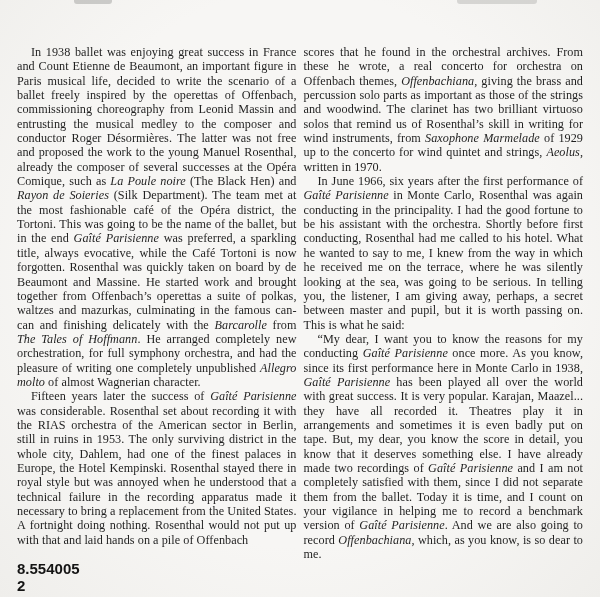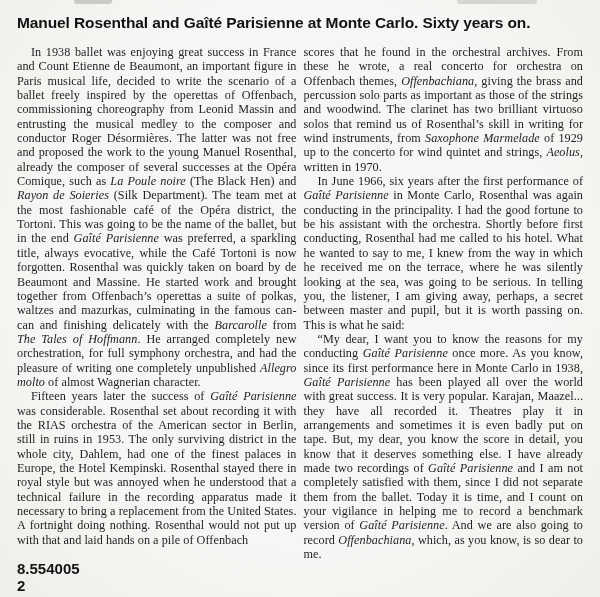--- a/index.html
+++ b/index.html
@@ -70,21 +70,20 @@
     flex-direction: column;
   }
 </style>
 </head>
 <body>
 
 <div class="page">
   <div class="scan-smudge left"></div>
   <div class="scan-smudge right"></div>
 
-  <h1 class="title">Manuel Rosenthal and Gaîté Parisienne at Monte Carlo. Sixty years on.</h1>
 
   <div class="columns">
     <div class="col">
         <p class="indent"><span>In 1938 ballet was enjoying great success in France and Count Etienne de Beaumont, an important figure in Paris musical life, decided to write the scenario of a ballet freely inspired by the operettas of Offenbach, commissioning choreography from Leonid Massin and entrusting the musical medley to the composer and conductor Roger Désormières. The latter was not free and proposed the work to the young Manuel Rosenthal, already the composer of several successes at the Opéra Comique, such as </span><i>La Poule noire</i><span> (The Black Hen) and </span><i>Rayon de Soieries</i><span> (Silk Department). The team met at the most fashionable café of the Opéra district, the Tortoni. This was going to be the name of the ballet, but in the end </span><i>Gaîté Parisienne</i><span> was preferred, a sparkling title, always evocative, while the Café Tortoni is now forgotten. Rosenthal was quickly taken on board by de Beaumont and Massine. He started work and brought together from Offenbach’s operettas a suite of polkas, waltzes and mazurkas, culminating in the famous can-can and finishing delicately with the </span><i>Barcarolle</i><span> from </span><i>The Tales of Hoffmann</i><span>. He arranged completely new orchestration, for full symphony orchestra, and had the pleasure of writing one completely unpublished </span><i>Allegro molto</i><span> of almost Wagnerian character.</span></p>
         <p class="indent"><span>Fifteen years later the success of </span><i>Gaîté Parisienne</i><span> was considerable. Rosenthal set about recording it with the RIAS orchestra of the American sector in Berlin, still in ruins in 1953. The only surviving district in the whole city, Dahlem, had one of the finest palaces in Europe, the Hotel Kempinski. Rosenthal stayed there in royal style but was annoyed when he understood that a technical failure in the recording apparatus made it necessary to bring a replacement from the United States. A fortnight doing nothing. Rosenthal would not put up with that and laid hands on a pile of Offenbach</span></p>
       </div>
     <div class="col">
         <p><span>scores that he found in the orchestral archives. From these he wrote, a real concerto for orchestra on Offenbach themes, </span><i>Offenbachiana</i><span>, giving the brass and percussion solo parts as important as those of the strings and woodwind. The clarinet has two brilliant virtuoso solos that remind us of Rosenthal’s skill in writing for wind instruments, from </span><i>Saxophone Marmelade</i><span> of 1929 up to the concerto for wind quintet and strings, </span><i>Aeolus</i><span>, written in 1970.</span></p>
         <p class="indent"><span>In June 1966, six years after the first performance of </span><i>Gaîté Parisienne</i><span> in Monte Carlo, Rosenthal was again conducting in the principality. I had the good fortune to be his assistant with the orchestra. Shortly before first conducting, Rosenthal had me called to his hotel. What he wanted to say to me, I knew from the way in which he received me on the terrace, where he was silently looking at the sea, was going to be serious. In telling you, the listener, I am giving away, perhaps, a secret between master and pupil, but it is worth passing on. This is what he said:</span></p>
         <p class="indent"><span>“My dear, I want you to know the reasons for my conducting </span><i>Gaîté Parisienne</i><span> once more. As you know, since its first performance here in Monte Carlo in 1938, </span><i>Gaîté Parisienne</i><span> has been played all over the world with great success. It is very popular. Karajan, Maazel... they have all recorded it. Theatres play it in arrangements and sometimes it is even badly put on tape. But, my dear, you know the score in detail, you know that it deserves something else. I have already made two recordings of </span><i>Gaîté Parisienne</i><span> and I am not completely satisfied with them, since I did not separate them from the ballet. Today it is time, and I count on your vigilance in helping me to record a benchmark version of </span><i>Gaîté Parisienne</i><span>. And we are also going to record </span><i>Offenbachiana</i><span>, which, as you know, is so dear to me.</span></p>

